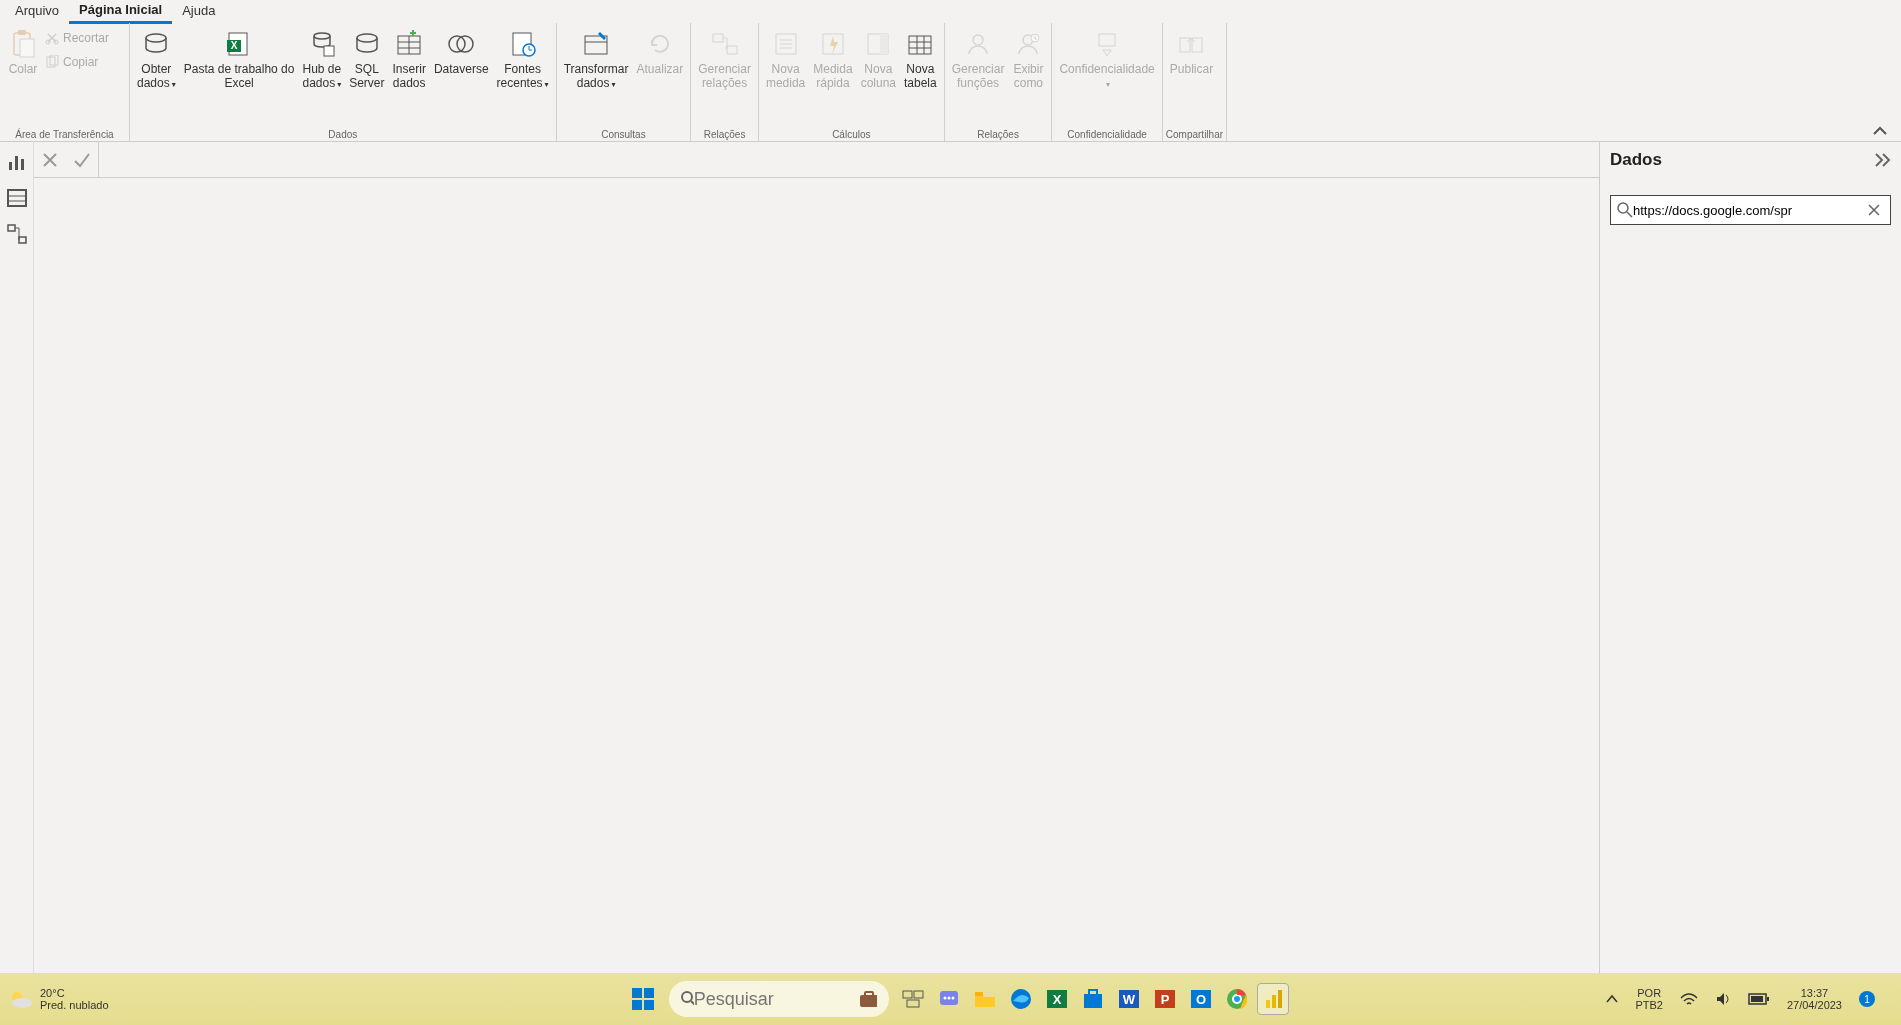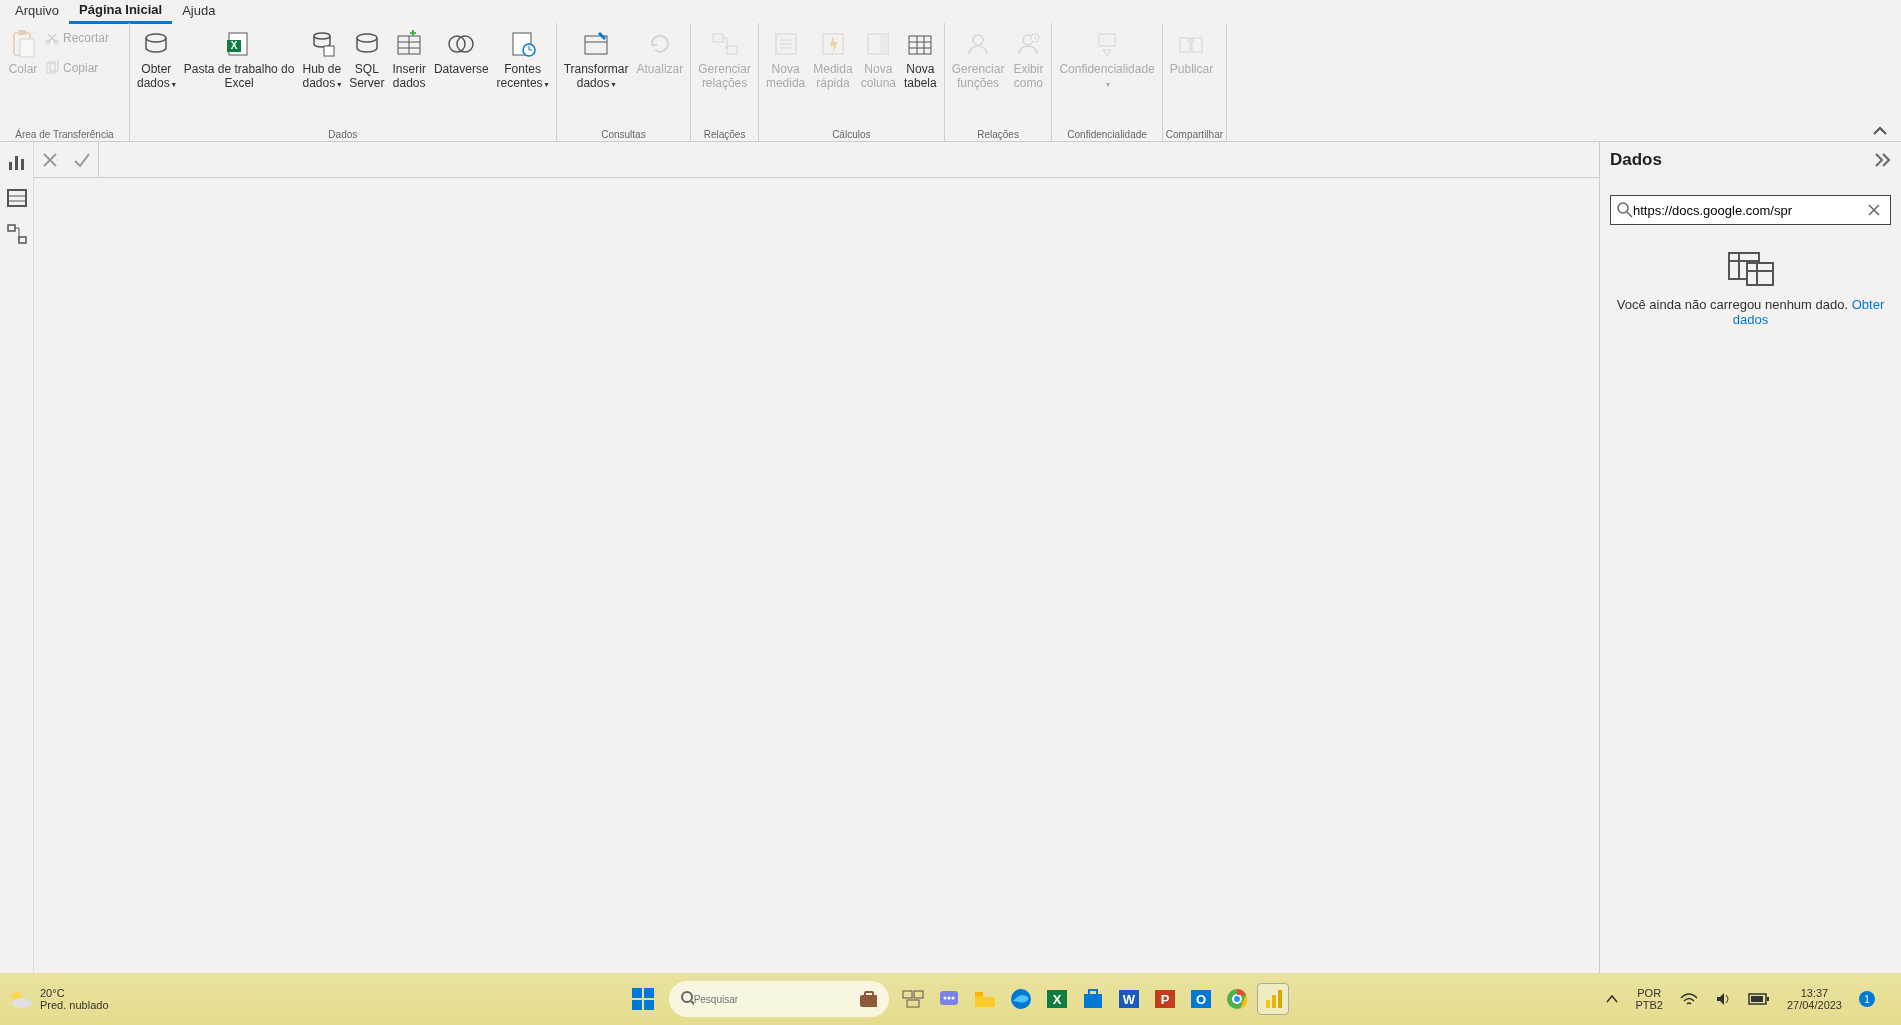--- a/index.html
+++ b/index.html
@@ -16,21 +16,21 @@
 .ribbon-group-label { font-size: 10px; color: #666; text-align: center; padding: 2px 0 1px; }
 .ribbon-group-body { flex: 1; display: flex; align-items: flex-start; }
 .rbtn { display: flex; flex-direction: column; align-items: center; justify-content: flex-start; padding: 3px 4px 0; font-size: 12px; color: #333; cursor: pointer; text-align: center; line-height: 1.2; }
 .rbtn.disabled { color: #aaa; }
 .rbtn.disabled svg { opacity: 0.4; }
 .ricon { width: 32px; height: 32px; display: flex; align-items: center; justify-content: center; }
 .rlabel { margin-top: 2px; white-space: pre-line; }
 .caret { font-size: 8px; margin-left: 2px; }
 
 
-.clip-side { display: flex; flex-direction: column; gap: 16px; padding-top: 6px; margin-left: 2px; }
+.clip-side { display: flex; flex-direction: column; gap: 10px; padding-top: 6px; margin-left: 2px; }
 .clip-btn { display: flex; align-items: center; font-size: 12px; color: #aaa; gap: 4px; }
 .clip-btn svg { opacity: 0.5; }
 
 .collapse-btn { position: absolute; top: 126px; right: 10px; font-size: 14px; color: #555; cursor: pointer; width: 18px; height: 18px; text-align: center; }
 
 
 .leftnav { position: absolute; left: 0; top: 142px; width: 34px; bottom: 52px; background: #f3f2f1; display: flex; flex-direction: column; align-items: center; gap: 16px; padding-top: 10px; border-right: 1px solid #ddd; }
 .leftnav-item { width: 20px; height: 20px; cursor: pointer; display: flex; align-items: center; justify-content: center; }
 
 
@@ -51,21 +51,21 @@
 .search-box-clear { cursor: pointer; color: #666; padding: 0 4px; }
 .panel-empty { display: flex; flex-direction: column; align-items: center; margin-top: 22px; text-align: center; font-size: 13px; color: #333; gap: 10px; }
 .panel-link { color: #0078d4; cursor: pointer; }
 
 
 .taskbar { position: absolute; left: 0; right: 0; bottom: 0; height: 52px; background: linear-gradient(to bottom, #e9e29f, #e5dd8d); display: flex; align-items: center; }
 .weather { display: flex; align-items: center; gap: 6px; padding-left: 6px; }
 .weather-text { font-size: 11px; line-height: 1.1; color: #333; }
 .start-btn { width: 40px; height: 40px; display: flex; align-items: center; justify-content: center; margin-left: 10px; }
 .tb-search { display: flex; align-items: center; background: rgba(255,255,255,0.7); border-radius: 20px; height: 36px; width: 220px; padding: 0 12px; margin-left: 6px; }
-.tb-search input { border: none; background: transparent; outline: none; font-size: 10px; width: 100%; }
+.tb-search input { border: none; background: transparent; outline: none; font-size: 18px; width: 100%; }
 .tray { display: flex; align-items: center; gap: 17px; margin-left: auto; padding-right: 26px; font-size: 11px; color: #333; }
 .tb-icon { width: 32px; height: 32px; display: flex; align-items: center; justify-content: center; cursor: pointer; border-radius: 4px; }
 .tb-apps { display: flex; gap: 4px; margin-left: 8px; }
 .tray-stack { text-align: center; line-height: 1.1; }
 .badge { background: #0078d4; color: #fff; border-radius: 50%; width: 16px; height: 16px; font-size: 10px; display: inline-flex; align-items: center; justify-content: center; }
 .center-wrap { position: absolute; left: 50%; transform: translateX(-50%); display: flex; align-items: center; }
 
 svg { display: block; }
 </style>
 </head>
@@ -407,34 +407,20 @@
     <svg width="16" height="16">
         <circle cx="6" cy="6" r="5" fill="none" stroke="#666" stroke-width="1.5"></circle>
         <line x1="10" y1="10" x2="15" y2="15" stroke="#666" stroke-width="1.5"></line>
       </svg>
     <input type="text" value="https://docs.google.com/spr" style="">
     <span class="search-box-clear">
       <svg width="12" height="12">
           <path d="M1 1 L11 11 M11 1 L1 11" stroke="#666" stroke-width="1.5"></path>
         </svg>
     </span>
-  </div>
-  <div class="panel-empty">
-    <svg width="48" height="40">
-      <rect x="2" y="6" width="30" height="26" fill="none" stroke="#555" stroke-width="2"></rect>
-      <line x1="2" y1="14" x2="32" y2="14" stroke="#555" stroke-width="2"></line>
-      <line x1="12" y1="6" x2="12" y2="32" stroke="#555" stroke-width="2"></line>
-      <rect x="20" y="16" width="26" height="22" fill="#f3f2f1" stroke="#555" stroke-width="2"></rect>
-      <line x1="20" y1="24" x2="46" y2="24" stroke="#555" stroke-width="2"></line>
-      <line x1="30" y1="16" x2="30" y2="38" stroke="#555" stroke-width="2"></line>
-    </svg>
-    <div>
-      <span>Você ainda não carregou nenhum dado.</span>
-      <span class="panel-link">Obter dados</span>
-    </div>
   </div>
 </div>
 
 <div class="taskbar">
   <div class="weather">
     <svg width="28" height="24">
         <circle cx="11" cy="10" r="5" fill="#ffd54f"></circle>
         <ellipse cx="16" cy="16" rx="10" ry="5" fill="#e0e0e0"></ellipse>
       </svg>
     <div class="weather-text">

